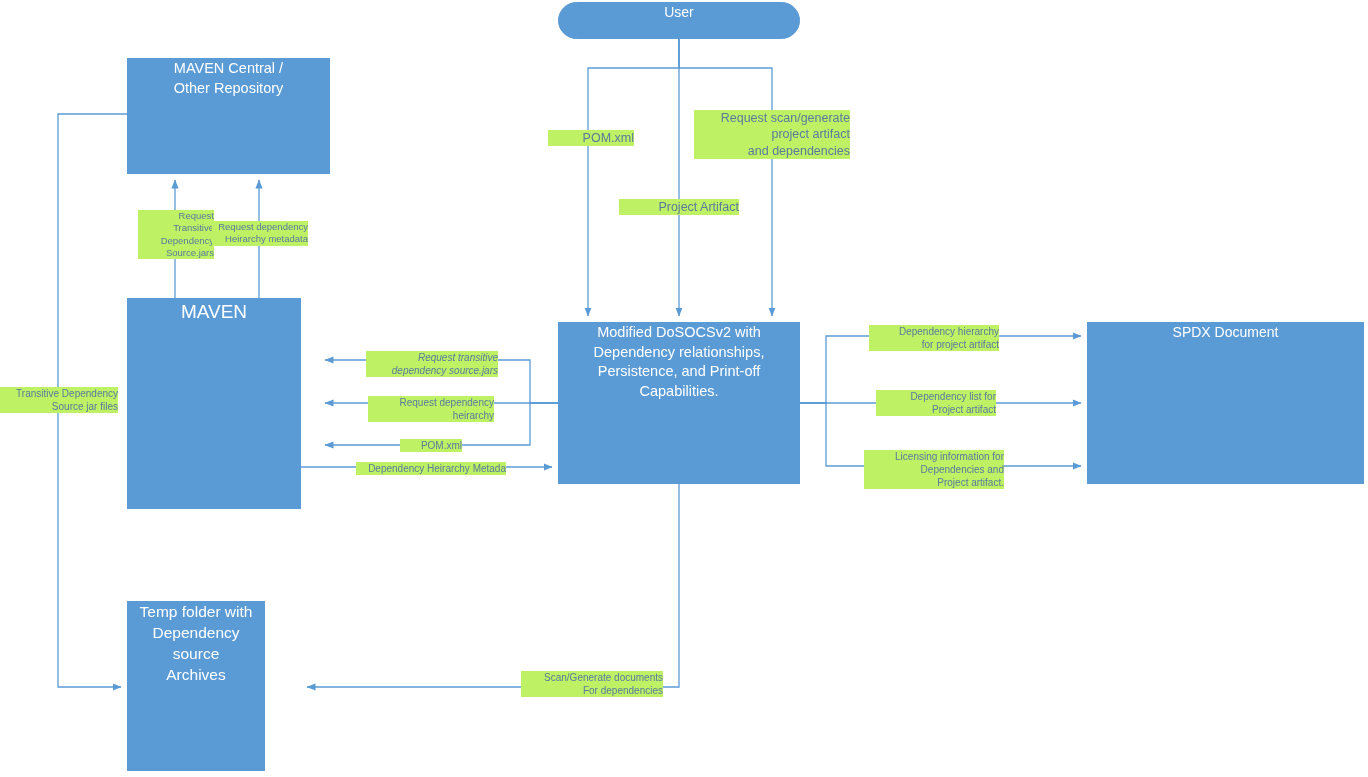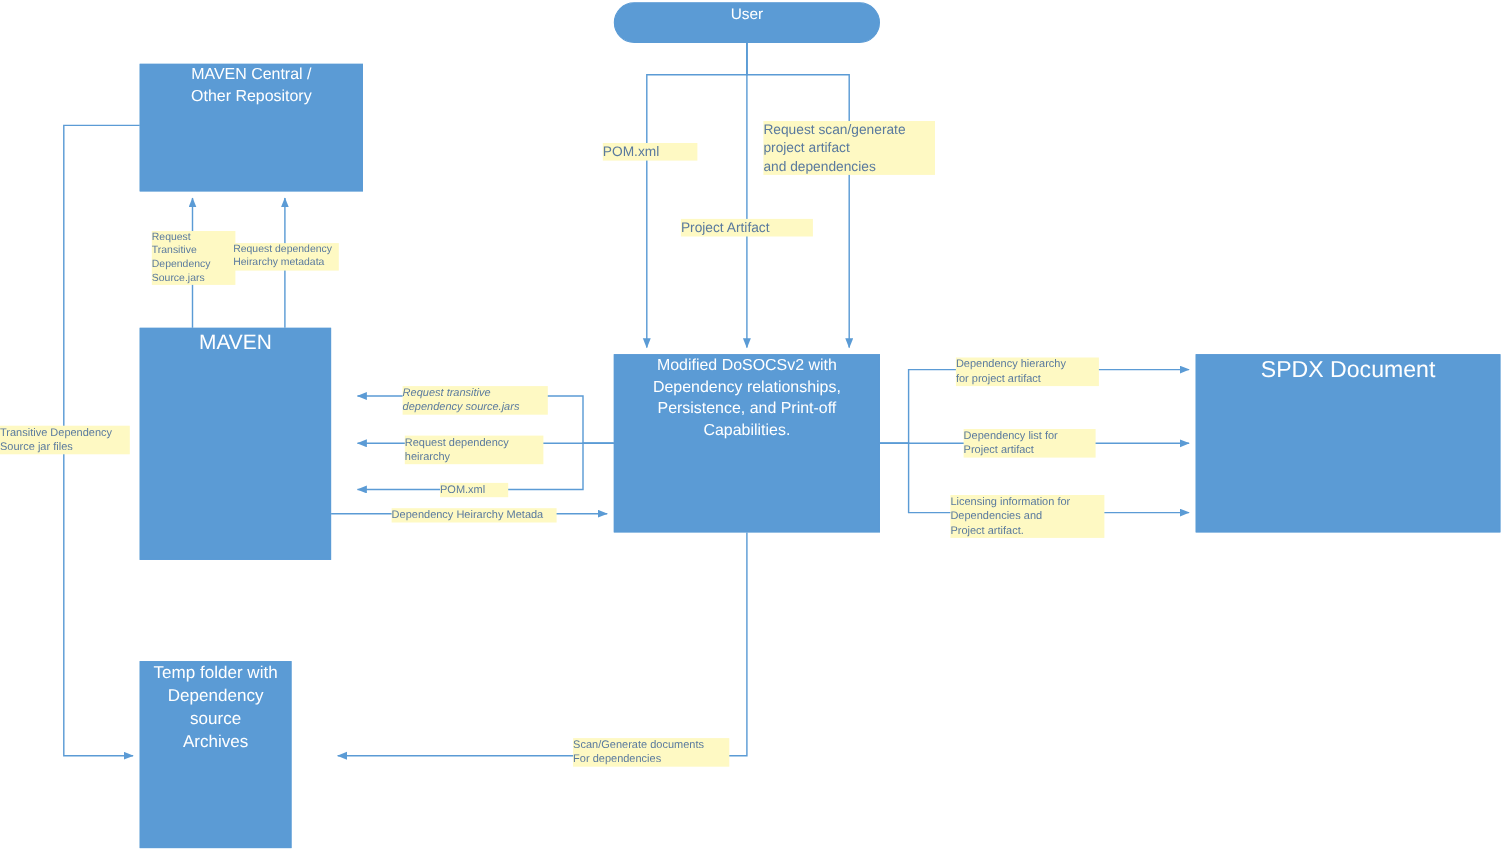--- a/index.html
+++ b/index.html
@@ -53,34 +53,34 @@
   #node-maven {
     left: 127px; top: 298px; width: 174px; height: 211px;
     font-size: 19px;
   }
   #node-dosocs {
     left: 558px; top: 322px; width: 242px; height: 162px;
     font-size: 14.5px;
   }
   #node-spdx {
     left: 1087px; top: 322px; width: 277px; height: 162px;
-    font-size: 21px;
+    font-size: 14px;
   }
   #node-temp {
     left: 127px; top: 601px; width: 138px; height: 170px;
     font-size: 15.5px;
   }
   .edge-label {
     position: absolute;
     color: #5A7A9E;
-    text-align: left;
+    text-align: right;
     line-height: 1.3;
     white-space: pre-line;
     box-sizing: border-box;
-    background: #fef9c3;
+    background: #bef264;
     pointer-events: none;
   }
   .lbl-pom-xml      { left: 548px; top: 130px; width: 86px; font-size: 12.5px; }
   .lbl-request-scan { left: 694px; top: 110px; width: 156px; font-size: 12.5px; }
   .lbl-project-art  { left: 619px; top: 199px; width: 120px; font-size: 12.5px; }
   .lbl-req-trans-dep{ left: 138px; top: 210px; width: 76px; font-size: 9.5px; }
   .lbl-req-dep-meta { left: 212px; top: 221px; width: 96px; font-size: 9.5px; }
   .lbl-trans-dep-src{ left: 0px;  top: 387px; width: 118px; font-size: 10px; }
   .lbl-req-trans-src{ left: 366px; top: 351px; width: 132px; font-size: 10px; font-style: italic; }
   .lbl-req-dep-hier { left: 368px; top: 396px; width: 126px; font-size: 10px; }

